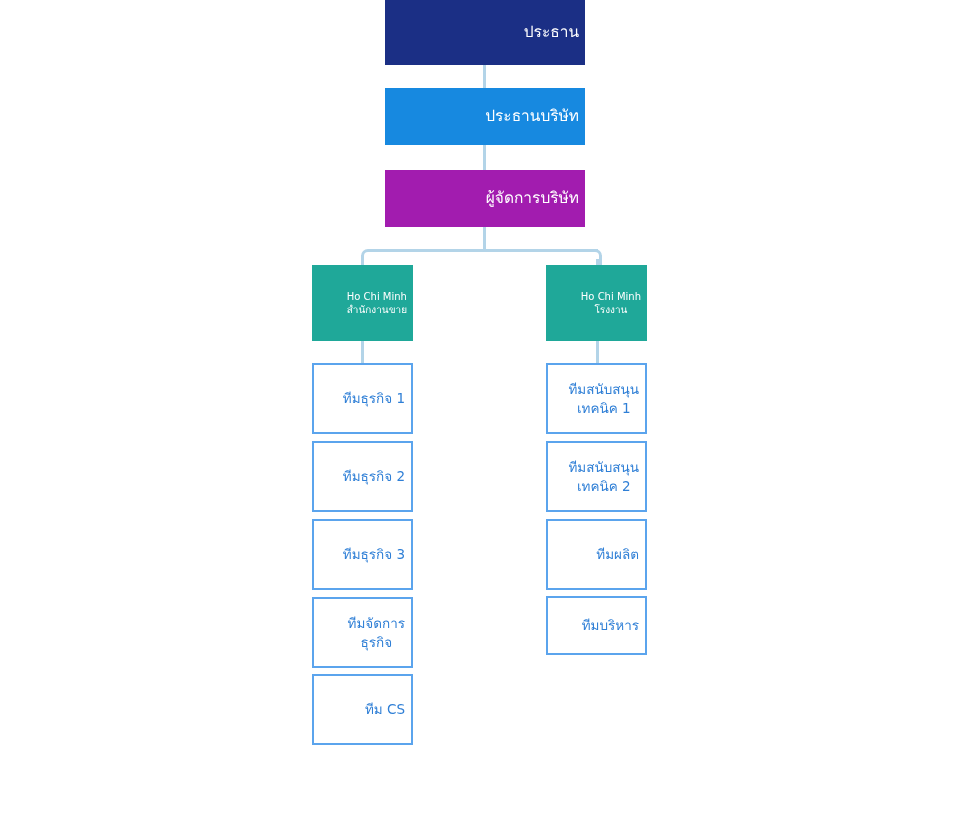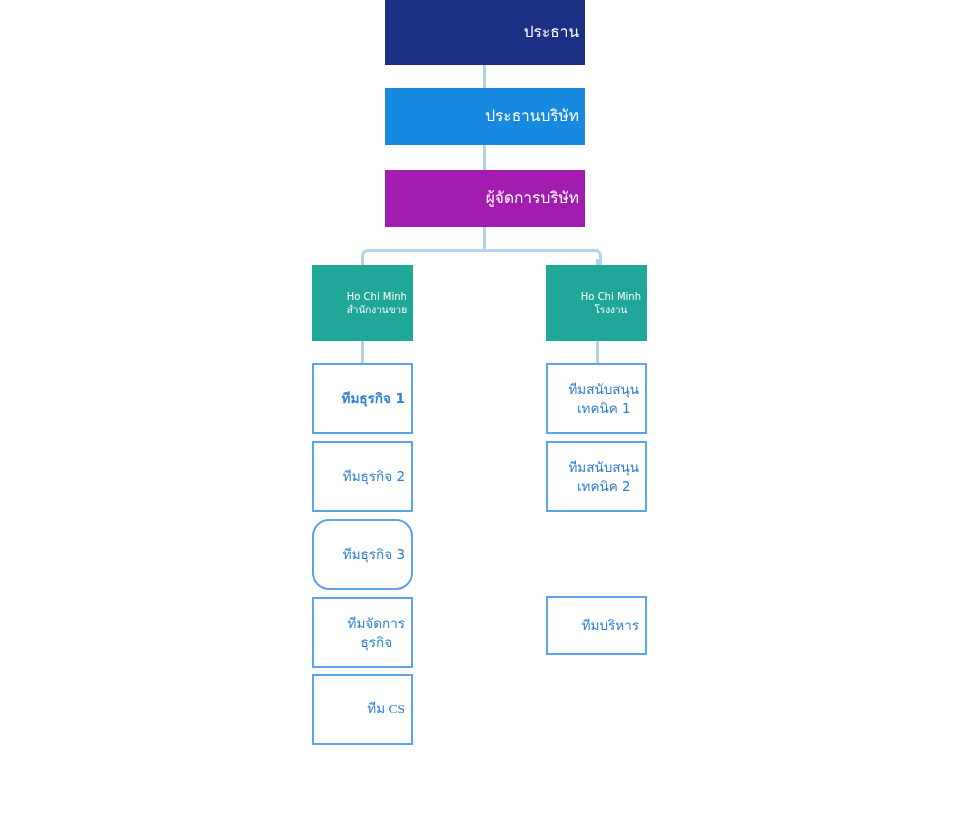--- a/index.html
+++ b/index.html
@@ -120,50 +120,53 @@
   </div>
 
   <div class="node node-solid node-exec" style="left:385px; top:170px; width:200px; height:57px; background:#a21caf;">
     <span class="node-label">ผู้จัดการบริษัท</span>
   </div>
 
   <div class="node node-solid node-branch" style="left:312px; top:265px; width:101px; height:76px; background:#1fa899;">
     <span class="node-label"><span>Ho Chi Minh</span><br><span>สำนักงานขาย</span></span>
   </div>
 
-  <div class="node node-leaf" style="left:312px; top:363px; width:101px; height:71px;font-weight:bold;">
+  <div class="node node-leaf" style="left:312px; top:363px; width:101px; height:71px;">
     <span class="node-label">ทีมธุรกิจ 1</span>
   </div>
 
   <div class="node node-leaf" style="left:312px; top:441px; width:101px; height:71px;">
     <span class="node-label">ทีมธุรกิจ 2</span>
   </div>
 
-  <div class="node node-leaf" style="left:312px; top:519px; width:101px; height:71px;border-radius:17px;">
+  <div class="node node-leaf" style="left:312px; top:519px; width:101px; height:71px;">
     <span class="node-label">ทีมธุรกิจ 3</span>
   </div>
 
   <div class="node node-leaf" style="left:312px; top:597px; width:101px; height:71px;">
     <span class="node-label"><span>ทีมจัดการ</span><br><span>ธุรกิจ</span></span>
   </div>
 
-  <div class="node node-leaf" style="left:312px; top:674px; width:101px; height:71px;font-family:Liberation Serif, serif;">
+  <div class="node node-leaf" style="left:312px; top:674px; width:101px; height:71px;">
     <span class="node-label">ทีม CS</span>
   </div>
 
   <div class="node node-solid node-branch" style="left:546px; top:265px; width:101px; height:76px; background:#1fa899;">
     <span class="node-label"><span>Ho Chi Minh</span><br><span>โรงงาน</span></span>
   </div>
 
   <div class="node node-leaf" style="left:546px; top:363px; width:101px; height:71px;">
     <span class="node-label"><span>ทีมสนับสนุน</span><br><span>เทคนิค 1</span></span>
   </div>
 
   <div class="node node-leaf" style="left:546px; top:441px; width:101px; height:71px;">
     <span class="node-label"><span>ทีมสนับสนุน</span><br><span>เทคนิค 2</span></span>
   </div>
 
+  <div class="node node-leaf" style="left:546px; top:519px; width:101px; height:71px;">
+    <span class="node-label">ทีมผลิต</span>
+  </div>
 
   <div class="node node-leaf" style="left:546px; top:596px; width:101px; height:59px;">
     <span class="node-label">ทีมบริหาร</span>
   </div>
 
 </div>
 
 </body></html>

